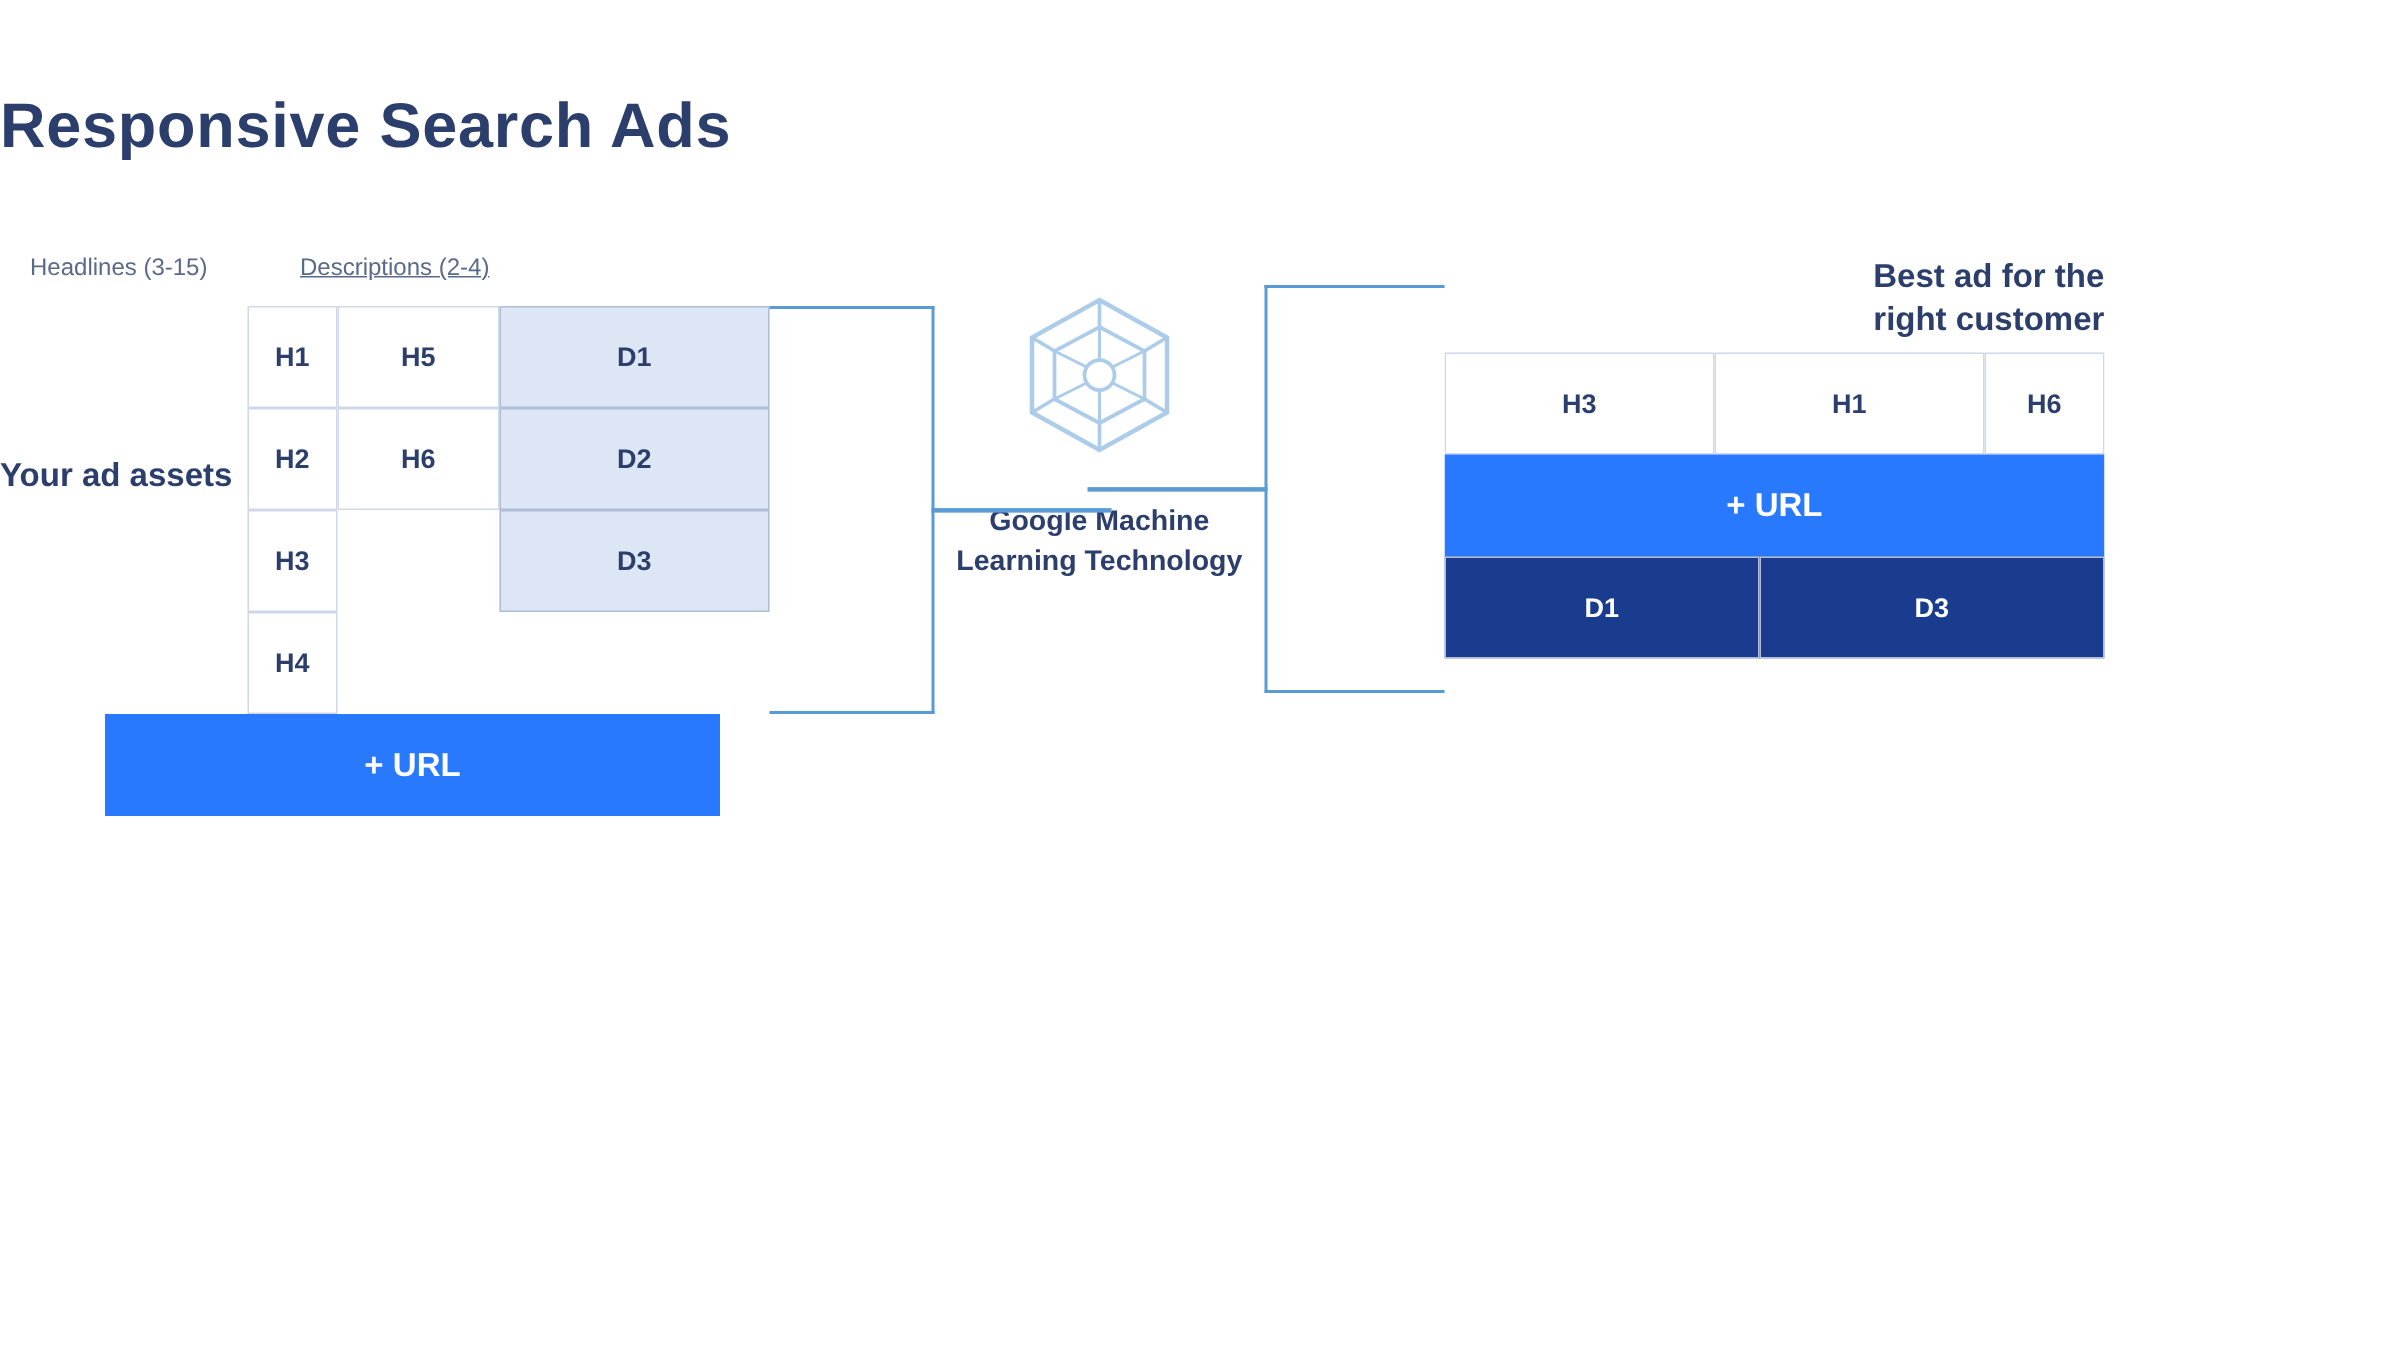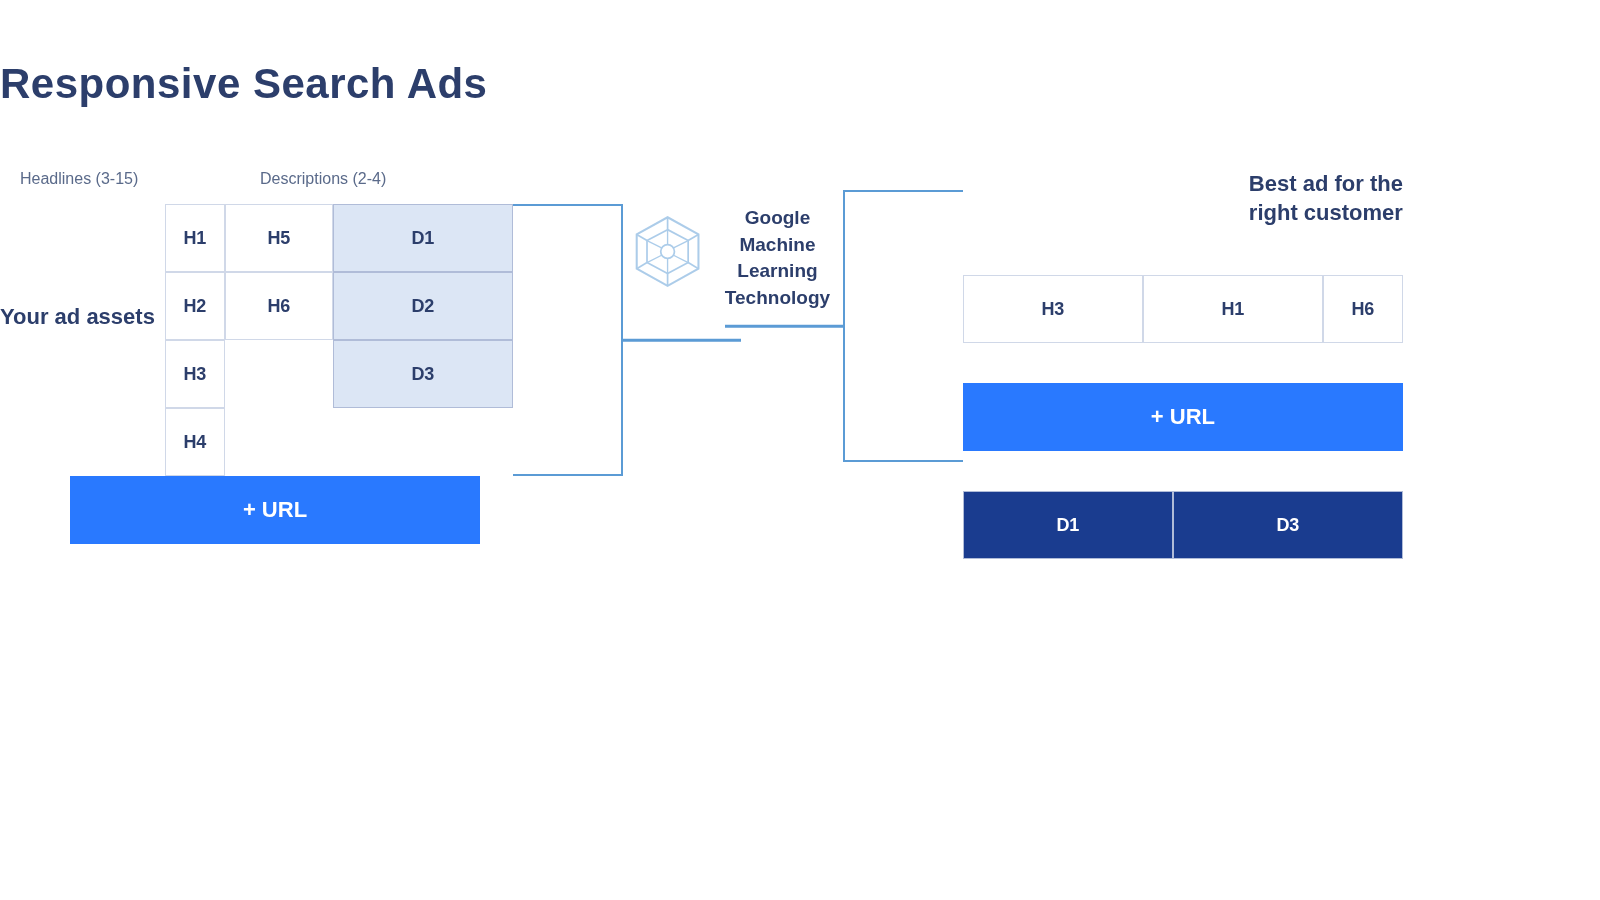--- a/index.html
+++ b/index.html
@@ -33,20 +33,21 @@
       color: #5a6a8a;
       margin-bottom: 8px;
       font-weight: 500;
     }
 
     .descriptions-label {
       font-size: 16px;
       color: #5a6a8a;
       margin-bottom: 8px;
       font-weight: 500;
+      text-decoration: underline;
     }
 
     .h-cell {
       width: 100px;
       height: 68px;
       border: 1.5px solid #d0d8e8;
       display: flex;
       align-items: center;
       justify-content: center;
       font-size: 18px;
@@ -162,21 +163,21 @@
   </style>
 </head>
 <body>
 
 <h1 class="page-title">Responsive Search Ads</h1>
 
 <div class="layout">
   <div style="display:flex; align-items:flex-start; padding-left: 0px; padding-top: 10px;">
 
     <div style="display:flex; flex-direction:column;">
-      <div style="display:flex; gap:60px; margin-left: 20px; margin-bottom: 8px;">
+      <div style="display:flex; margin-left: 20px; margin-bottom: 8px;">
         <div style="width:180px;">
           <div class="headlines-label">Headlines (3-15)</div>
         </div>
         <div style="width:180px; margin-left: 0px;">
           <div class="descriptions-label">Descriptions (2-4)</div>
         </div>
       </div>
 
       <div style="display:flex; align-items:flex-start;">
 
@@ -206,21 +207,21 @@
 
           <div style="position:absolute; right:-120px; top:50%; width:120px; height:2.5px; background:#5b9bd5; transform:translateY(-50%);"></div>
         </div>
       </div>
 
       <div class="url-bar-left" style="margin-left:70px; width:410px;">
         <span>+ URL</span>
       </div>
     </div>
 
-    <div style="display:flex; flex-direction:row; align-items:flex-start; margin-top: 20px; margin-left: 0px; margin-right: 0px; width:220px;">
+    <div style="display:flex; flex-direction:column; align-items:center; margin-top: 20px; margin-left: 0px; margin-right: 0px; width:220px;">
 
       <svg width="130" height="130" viewBox="0 0 130 130" fill="none" xmlns="http://www.w3.org/2000/svg">
 
         <g opacity="0.5">
 
           <polygon points="65,10 110,35 110,85 65,110 20,85 20,35" stroke="#5b9bd5" stroke-width="3" fill="none"></polygon>
 
           <polygon points="65,28 95,44 95,76 65,92 35,76 35,44" stroke="#5b9bd5" stroke-width="2.5" fill="none"></polygon>
 
           <line x1="65" y1="10" x2="65" y2="28" stroke="#5b9bd5" stroke-width="2.5"></line>
@@ -245,21 +246,21 @@
         <span>Google Machine</span><br>
         <span>Learning Technology</span>
       </div>
     </div>
 
     <div style="width:120px; height:272px; border:2.5px solid #5b9bd5; border-right:none; margin-top:20px; position:relative;">
 
       <div style="position:absolute; left:-120px; top:50%; width:120px; height:2.5px; background:#5b9bd5; transform:translateY(-50%);"></div>
     </div>
 
-    <div style="display:flex; flex-direction:column; margin-top: 0px; overflow:hidden; max-width: 480px; gap: 40px;">
+    <div style="display:flex; flex-direction:column; margin-top: 0px; overflow:hidden; max-width: 480px;">
       <div style="text-align:right; margin-bottom: 8px; padding-right:0px;">
         <span class="section-label" style="font-size:22px; line-height:1.3;">Best ad for the<br>right customer</span>
       </div>
 
       <div style="display:flex;">
         <div class="h-cell-right">H3</div>
         <div class="h-cell-right">H1</div>
 
         <div class="h-cell-right-partial" style="width:80px;">H6</div>
       </div>

